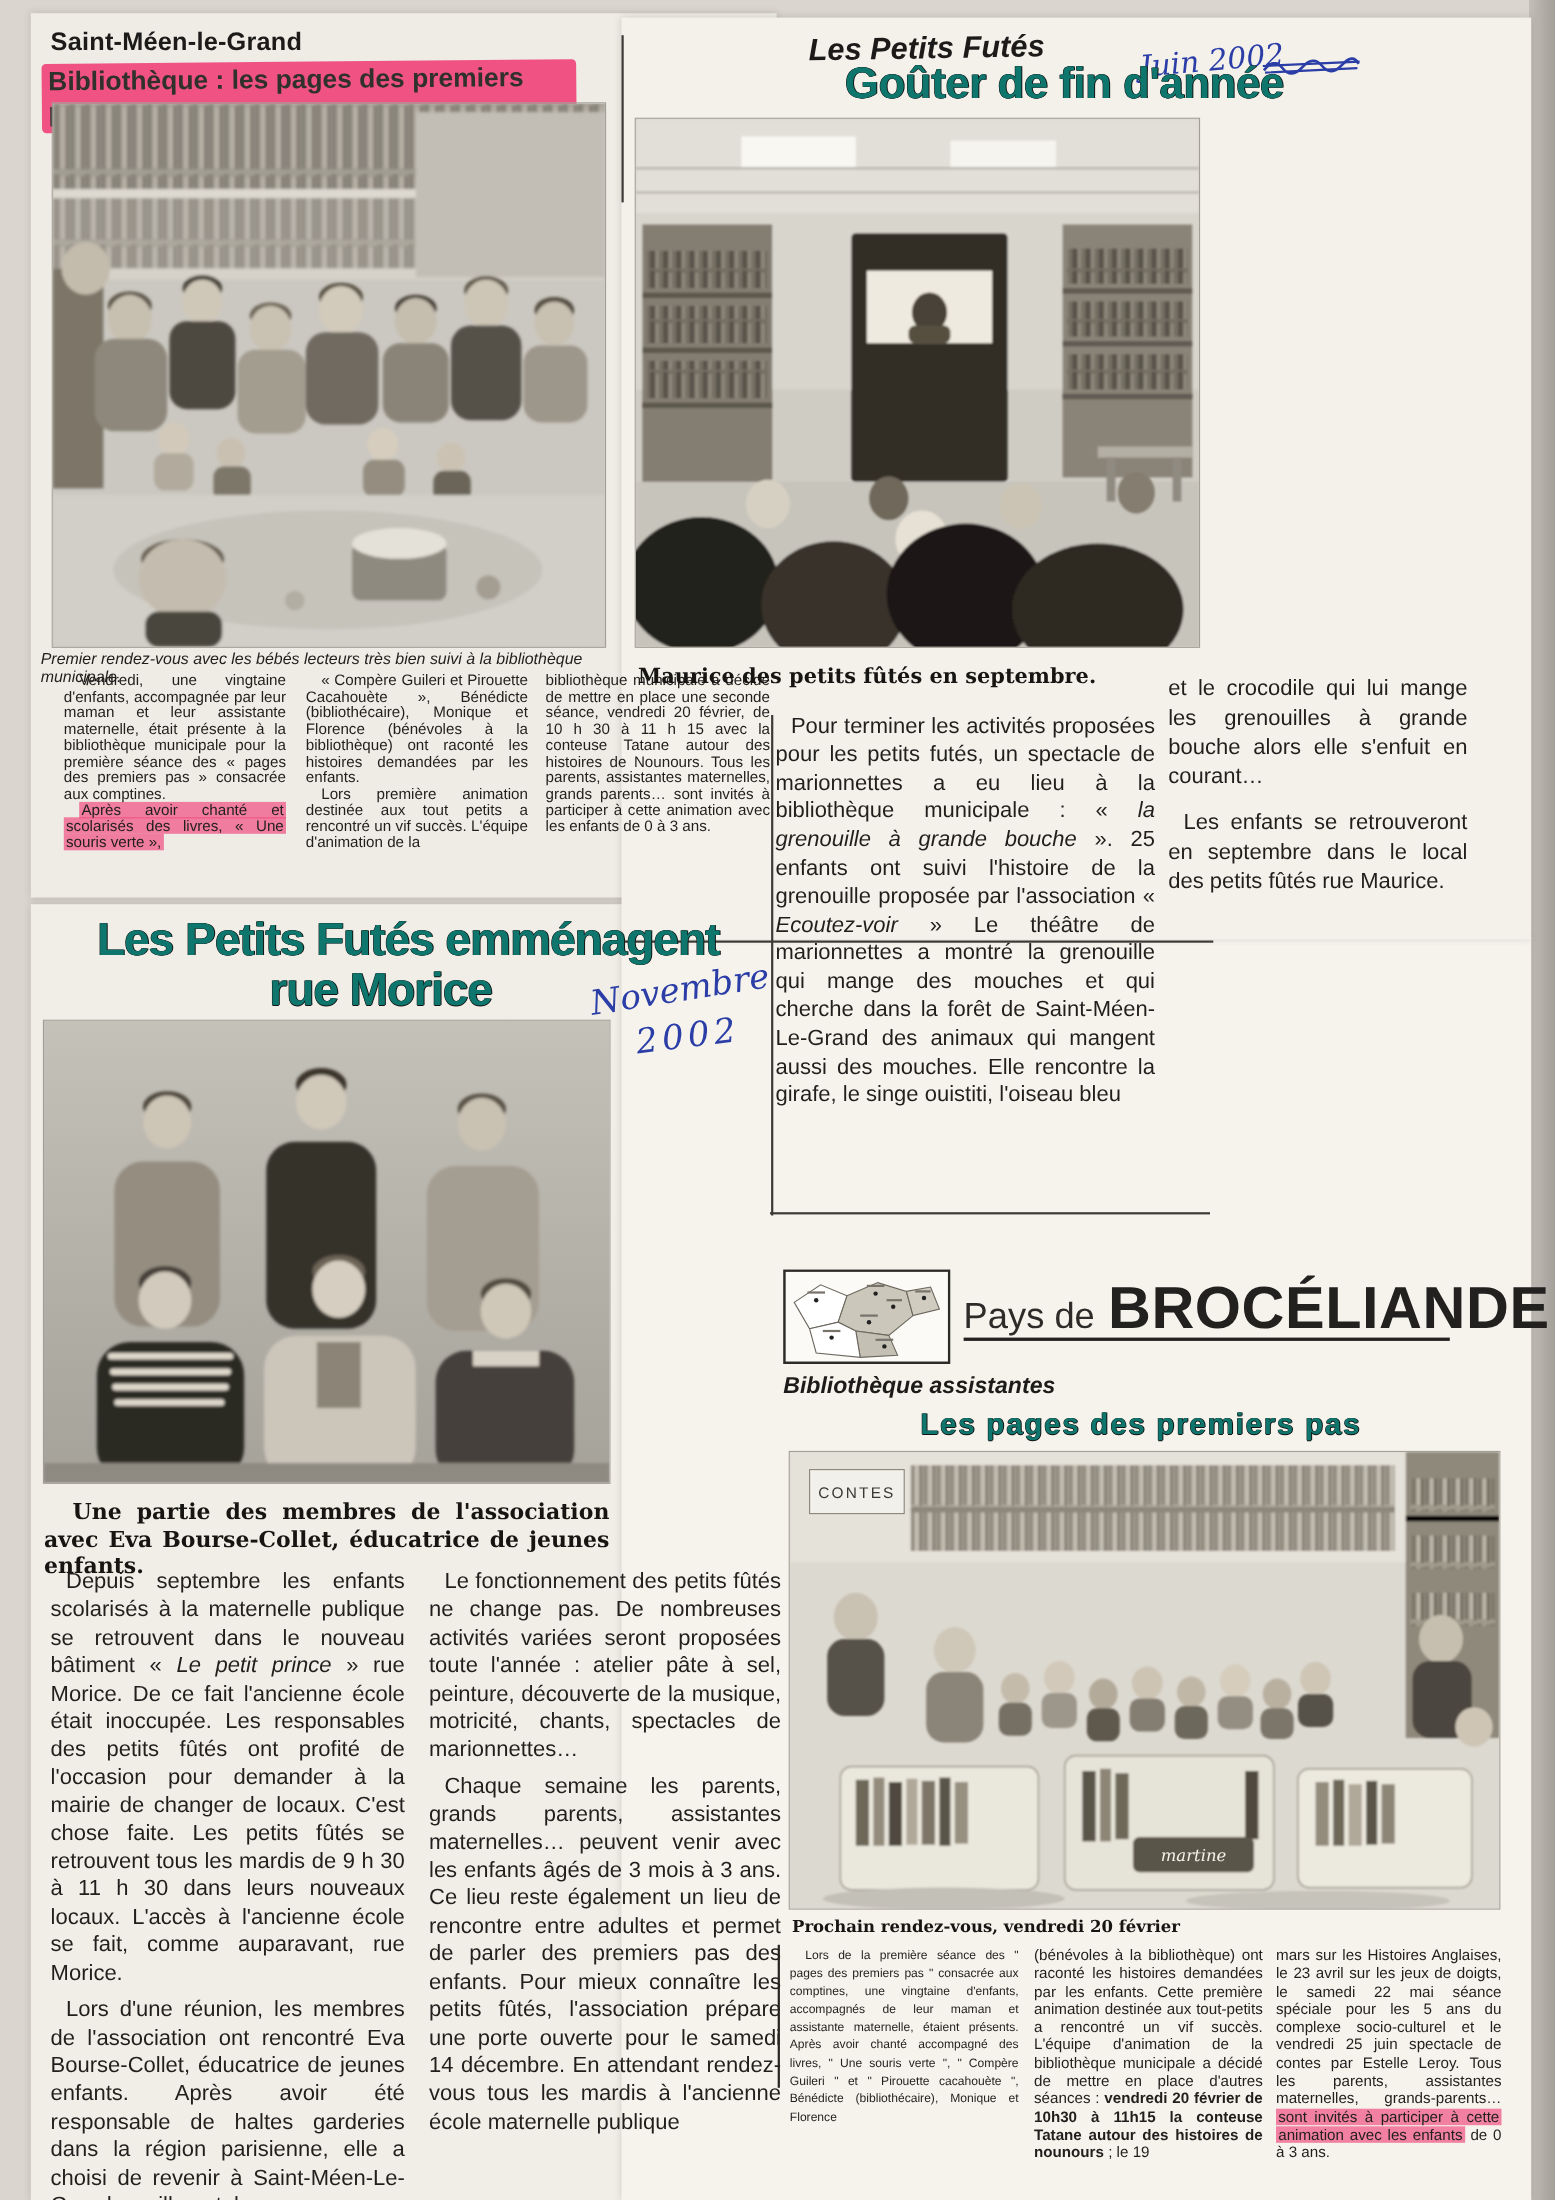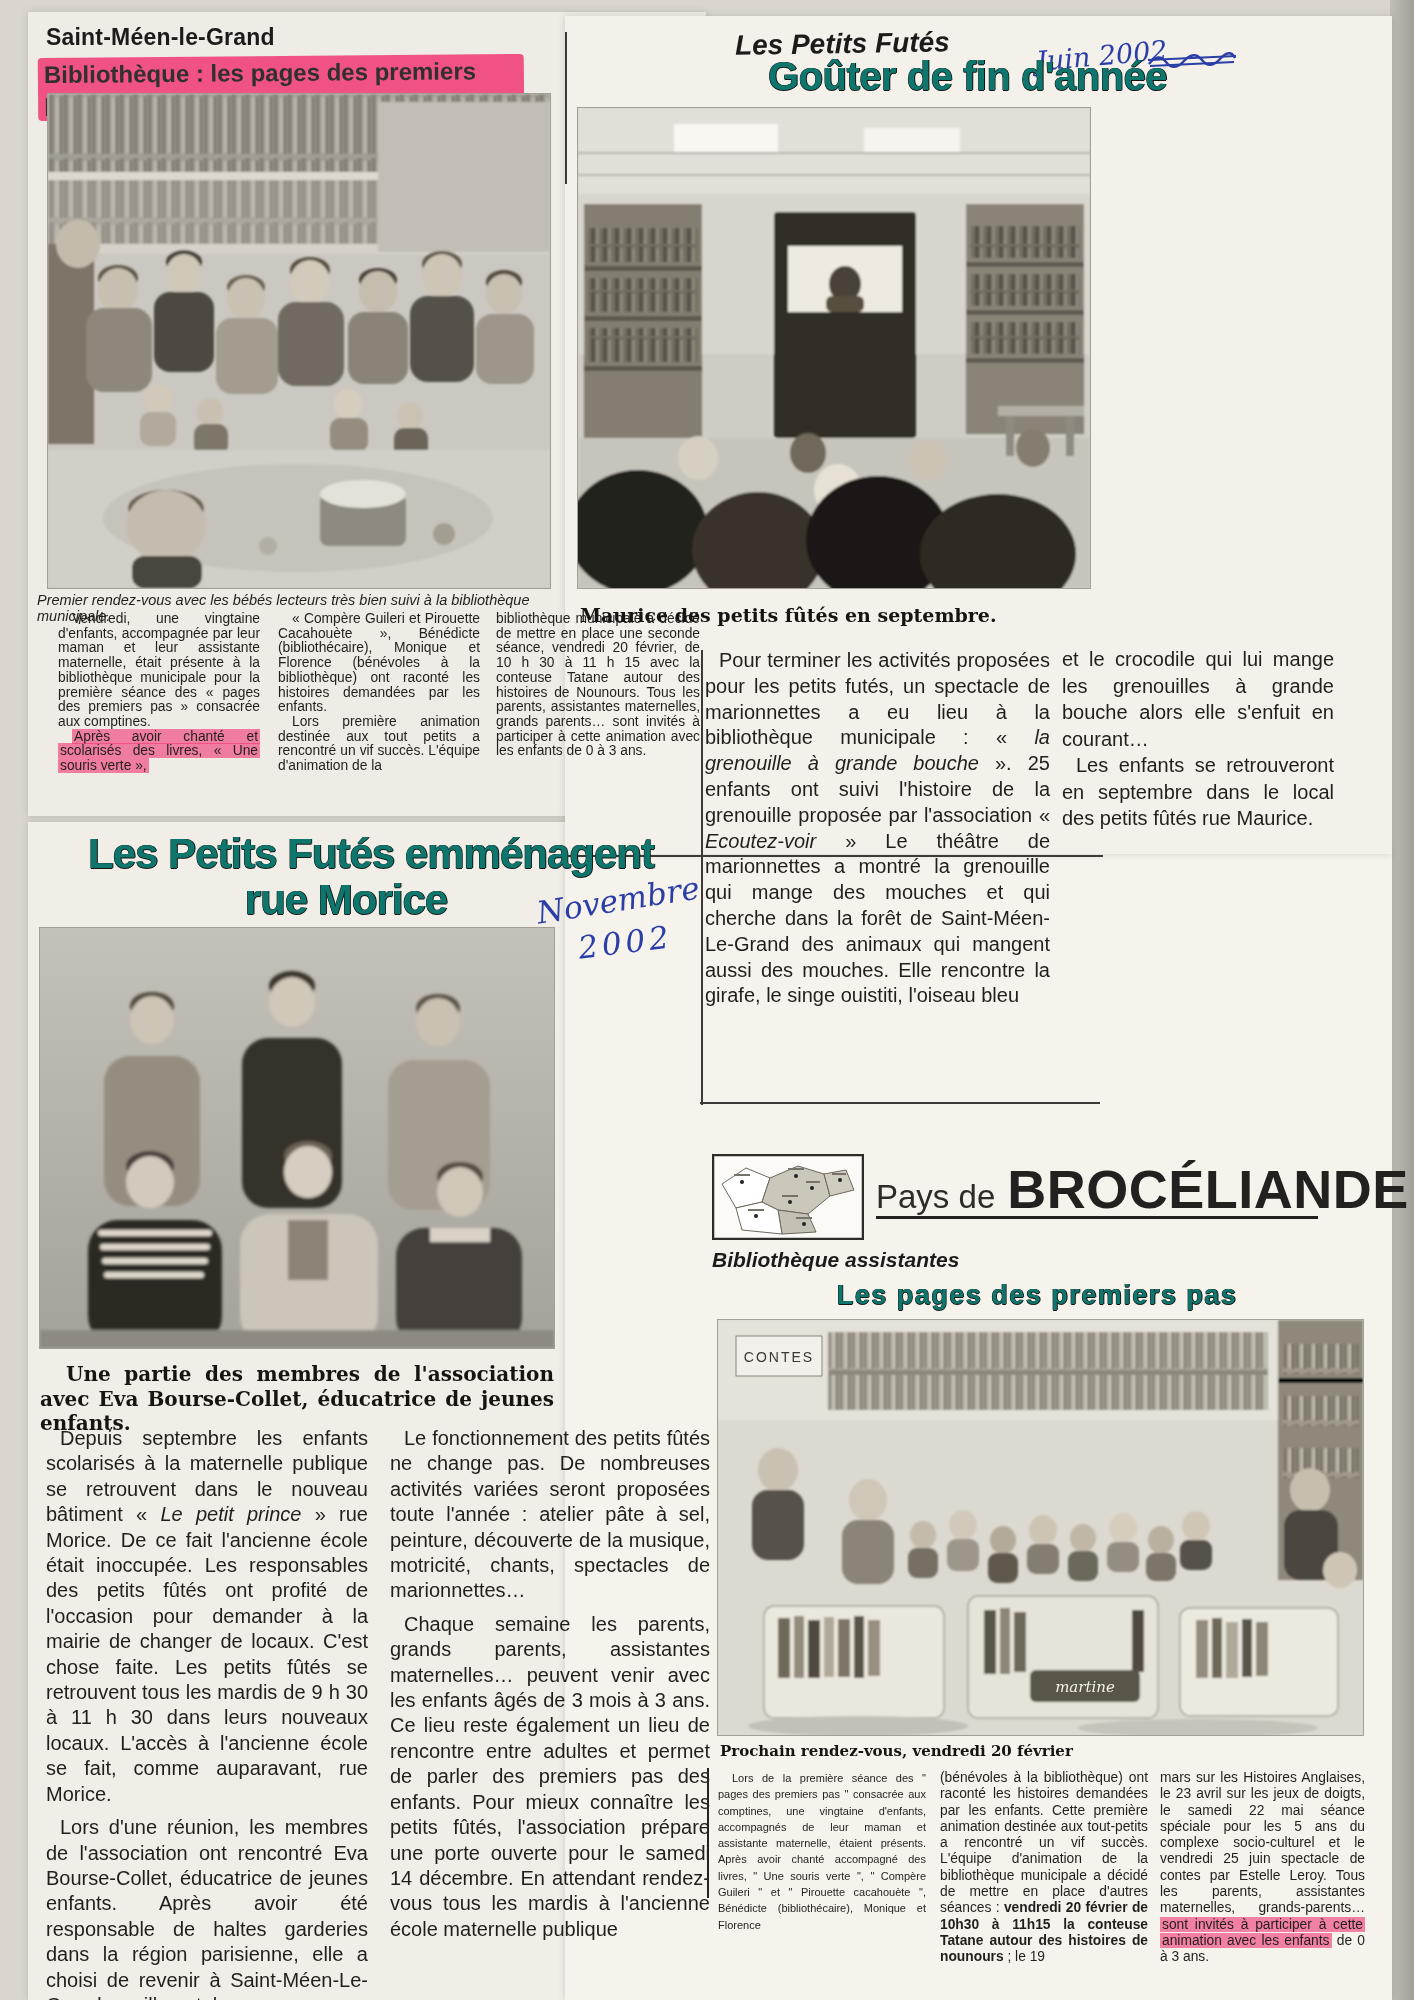--- a/index.html
+++ b/index.html
@@ -185,23 +185,23 @@
           <ellipse cx="420" cy="446" rx="78" ry="60" fill="#2e2a22"></ellipse>
       </g>
     </svg>
   </div>
 
   <div class="abs serifcap" style="left:580px;top:604px;font-size:19px;">Maurice des petits fûtés en septembre.</div>
 
   <div class="abs bodytext" style="left:705px;top:648px;width:345px;font-size:20px;line-height:25.8px;">
     <p><span>Pour terminer les activités proposées pour les petits futés, un spectacle de marionnettes a eu lieu à la bibliothèque municipale : « </span><span class="ital">la grenouille à grande bouche</span><span> ». 25 enfants ont suivi l'histoire de la grenouille proposée par l'association « </span><span class="ital">Ecoutez-voir</span><span> » Le théâtre de marionnettes a montré la grenouille qui mange des mouches et qui cherche dans la forêt de Saint-Méen-Le-Grand des animaux qui mangent aussi des mouches. Elle rencontre la girafe, le singe ouistiti, l'oiseau bleu</span></p>
   </div>
-  <div class="abs bodytext" style="left:1062px;top:646px;width:272px;font-size:20px;line-height:26.5px;">
+  <div class="abs bodytext" style="left:1062px;top:613px;width:272px;font-size:20px;line-height:26.5px;">
     <p style="text-indent:0;">et le crocodile qui lui mange les grenouilles à grande bouche alors elle s'enfuit en courant…</p>
-    <p style="margin-top:0;">Les enfants se retrouveront en septembre dans le local des petits fûtés rue Maurice.</p>
+    <p style="margin-top:16px;">Les enfants se retrouveront en septembre dans le local des petits fûtés rue Maurice.</p>
   </div>
 
   <div class="rule" style="left:701px;top:650px;width:2px;height:455px;"></div>
   <div class="rule" style="left:566px;top:855px;width:537px;height:2px;"></div>
   <div class="rule" style="left:700px;top:1102px;width:400px;height:2px;"></div>
 
   <div class="abs heavy" style="left:46px;top:830px;width:650px;font-size:42px;letter-spacing:-1px;text-align:center;">Les Petits Futés emménagent</div>
   <div class="abs heavy" style="left:46px;top:876px;width:600px;font-size:42px;letter-spacing:-1px;text-align:center;">rue Morice</div>
 
   <div class="abs handw" style="left:536px;top:882px;font-size:31px;transform:rotate(-9deg);">Novembre</div>

